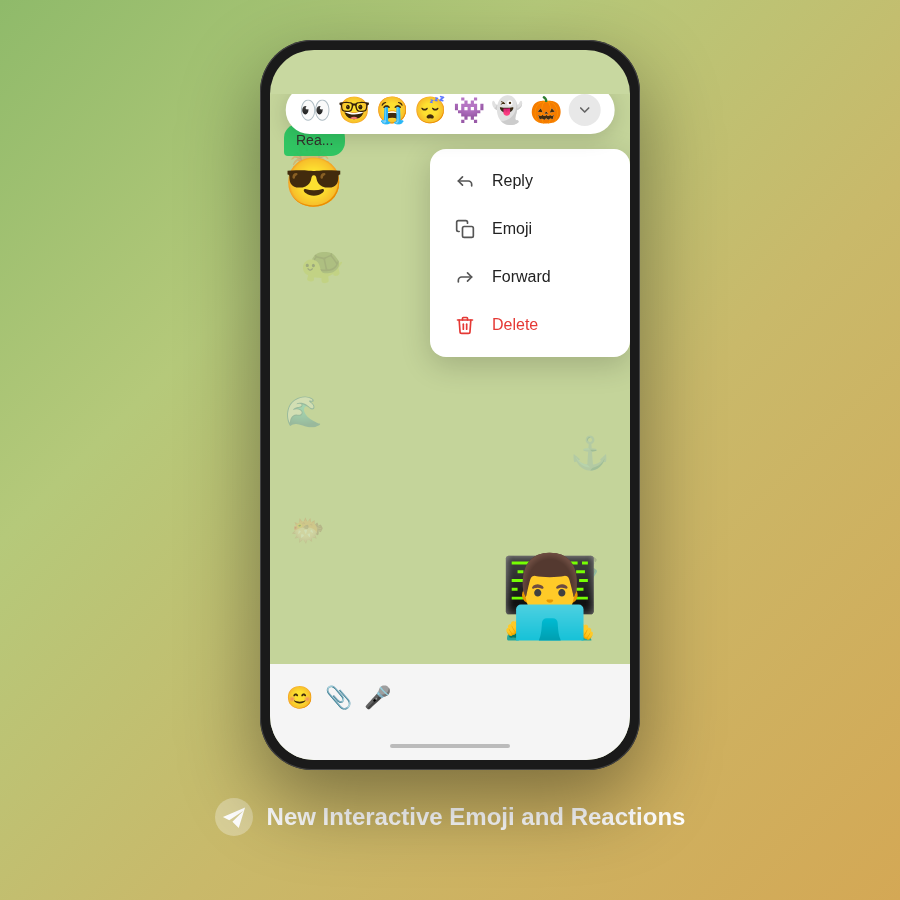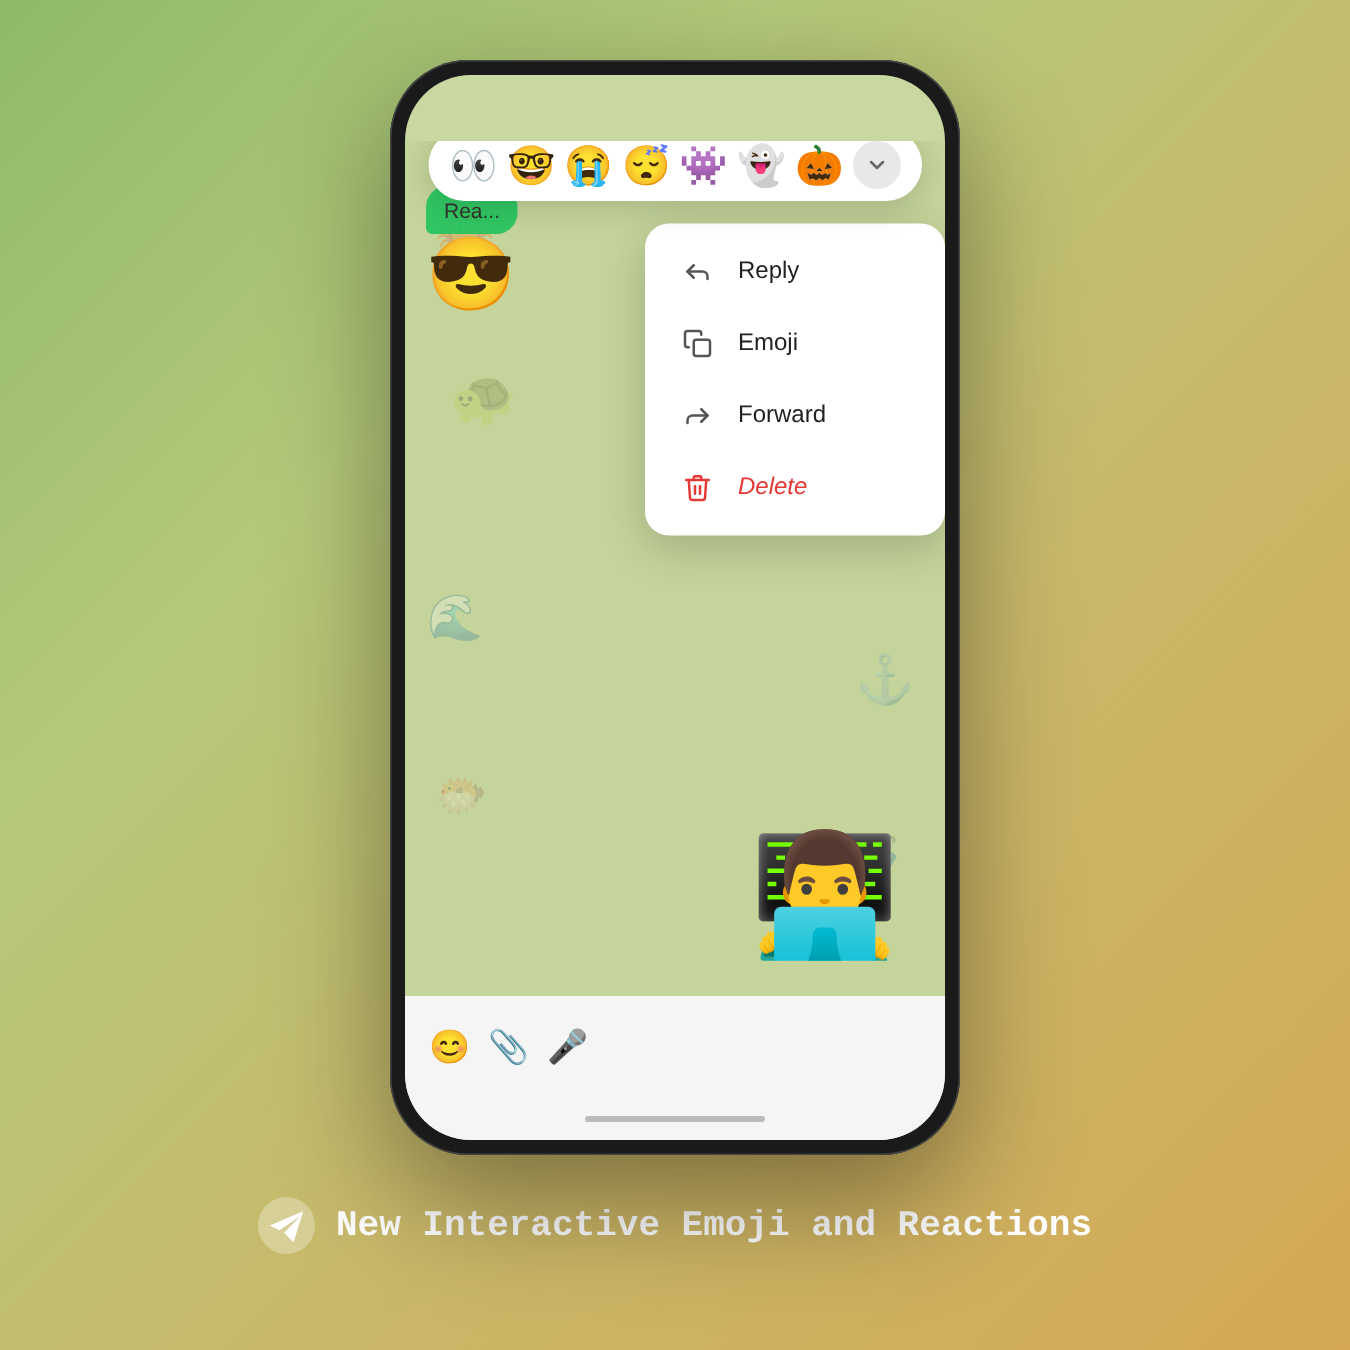--- a/index.html
+++ b/index.html
@@ -186,21 +186,20 @@
     .context-menu-item .icon {
       font-size: 18px;
       color: #555;
       width: 22px;
       display: flex;
       align-items: center;
       justify-content: center;
     }
     .context-menu-item.delete-item {
       color: #e53935;
-      font-style: italic;
     }
     .context-menu-item.delete-item .icon {
       color: #e53935;
     }
     
     .icon svg {
       width: 20px;
       height: 20px;
     }
 
@@ -248,21 +247,20 @@
 
     
     .bottom-text {
       margin-top: 28px;
       display: flex;
       align-items: center;
       gap: 14px;
       color: white;
       font-size: 24px;
       font-weight: 700;
-      font-family: Liberation Mono, monospace;
     }
     .tg-icon {
       width: 38px;
       height: 38px;
     }
   </style>
 </head>
 <body>
 
 <div class="phone-shell">

